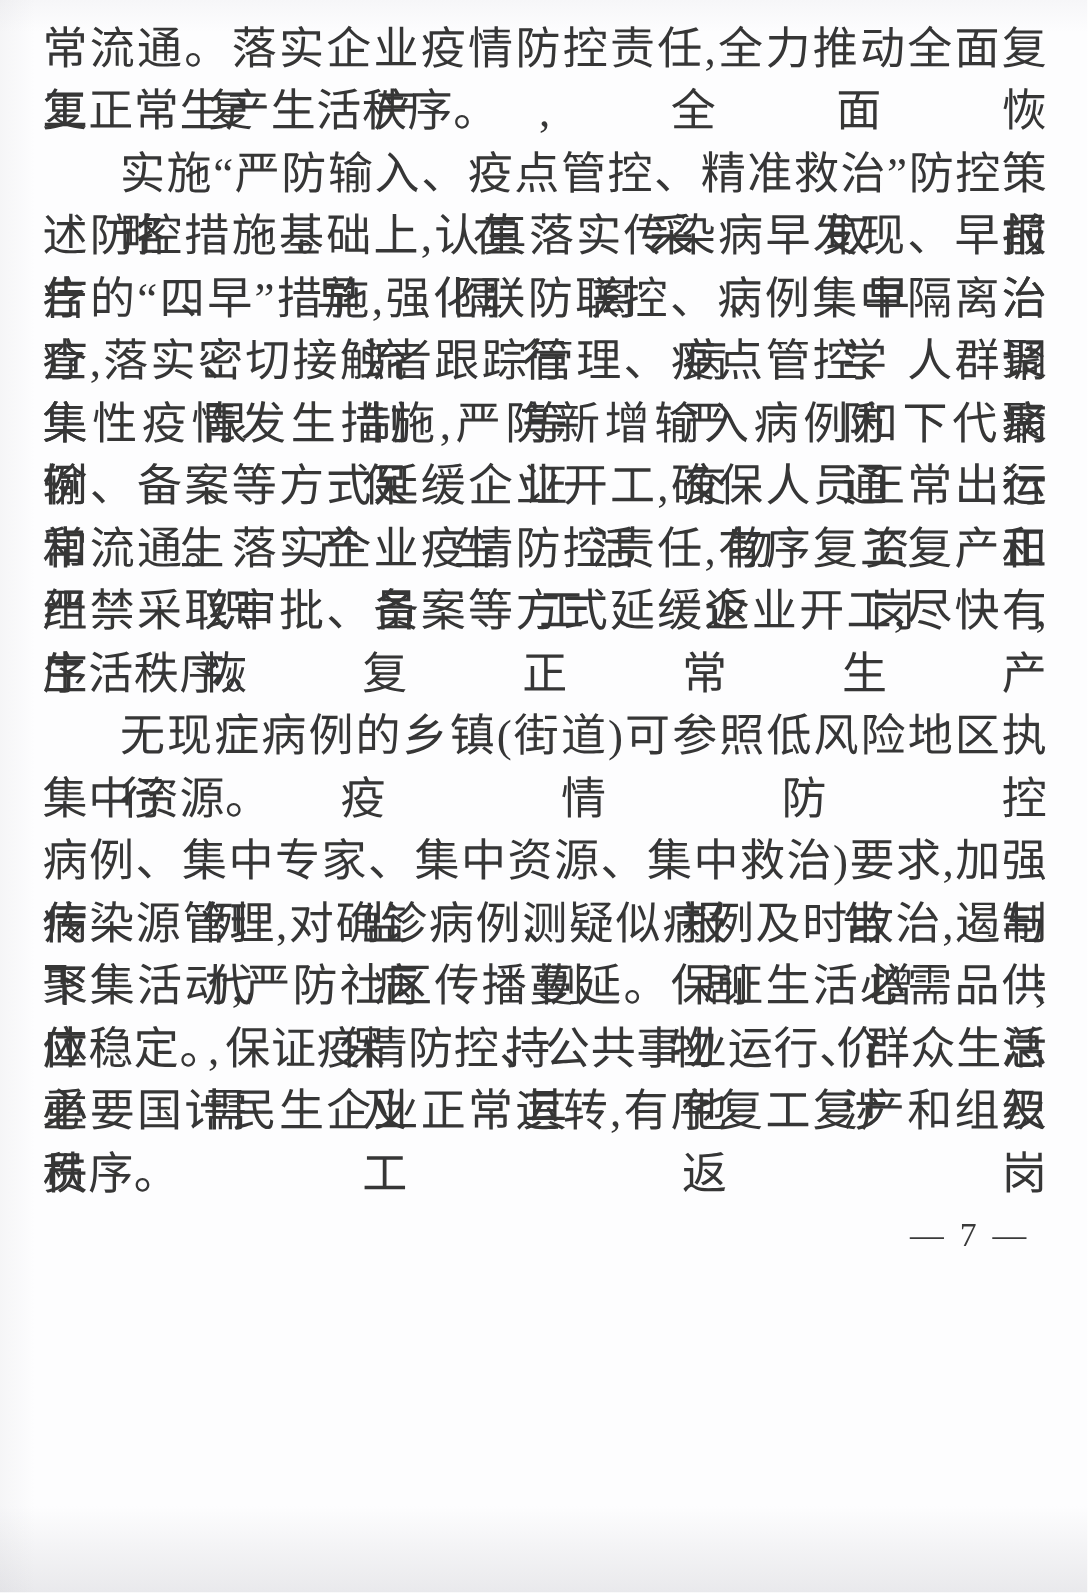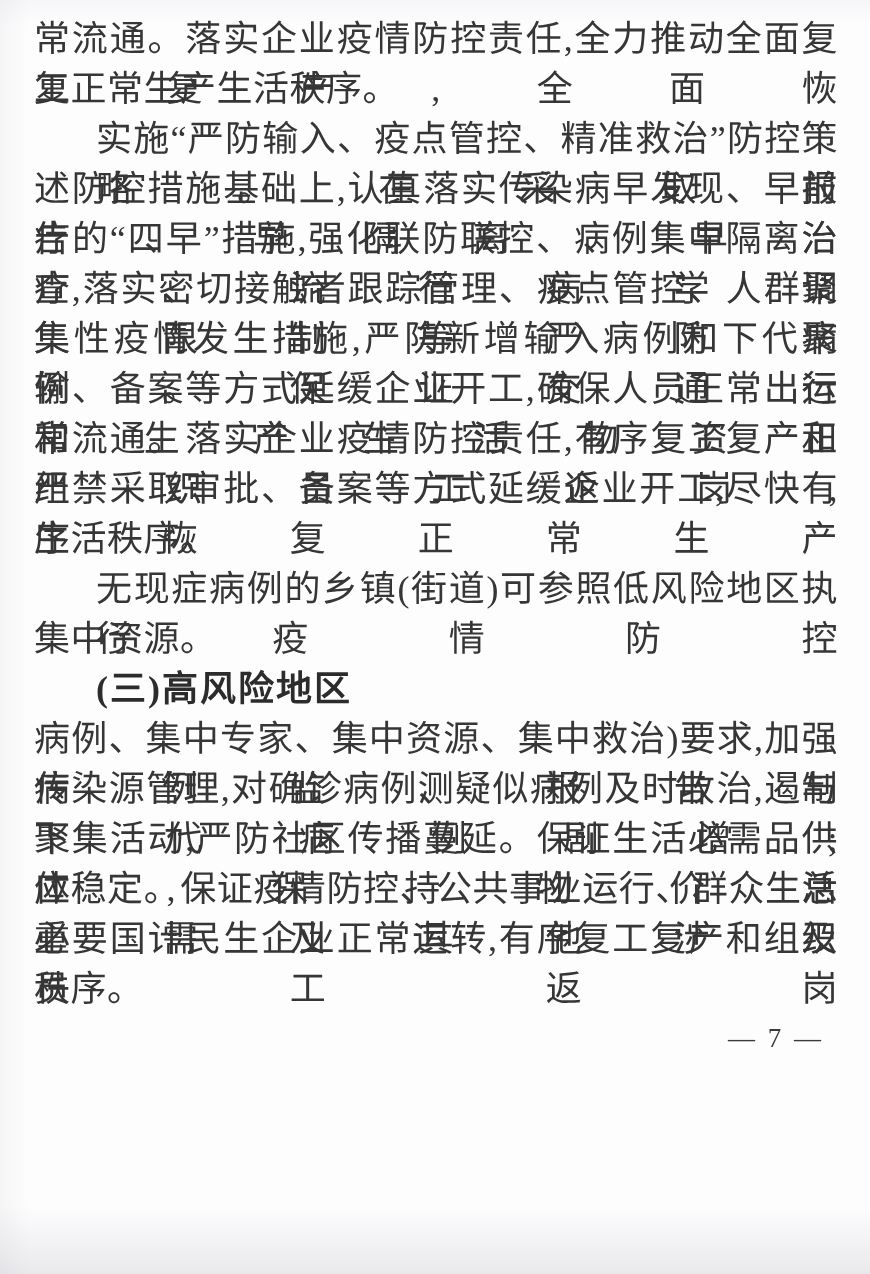--- a/index.html
+++ b/index.html
@@ -68,21 +68,20 @@
       <div class="line justify">述防控措施基础上,认真落实传染病早发现、早报告、早隔离、早治</div>
       <div class="line justify">疗的“四早”措施,强化联防联控、病例集中隔离治疗、流行病学调</div>
       <div class="line justify">查,落实密切接触者跟踪管理、疫点管控、人群聚集限制等严防聚</div>
       <div class="line justify">集性疫情发生措施,严防新增输入病例和下代病例。保证交通运</div>
       <div class="line justify">输、备案等方式延缓企业开工,确保人员正常出行和生产生活物资正</div>
       <div class="line justify">常流通。落实企业疫情防控责任,有序复工复产和组织员工返岗,</div>
       <div class="line justify">严禁采取审批、备案等方式延缓企业开工,尽快有序恢复正常生产</div>
       <div class="line left">生活秩序。</div>
       <div class="line justify indent">无现症病例的乡镇(街道)可参照低风险地区执行疫情防控</div>
       <div class="line left">集中资源。</div>
-      <div class="line heading indent">(三)高风险地区</div>
       <div class="line justify">病例、集中专家、集中资源、集中救治)要求,加强病例监测报告与</div>
       <div class="line justify">传染源管理,对确诊病例、疑似病例及时收治,遏制下代病例剧增;</div>
       <div class="line justify">聚集活动,严防社区传播蔓延。保证生活必需品供应,保持物价总</div>
       <div class="line justify">体稳定。保证疫情防控、公共事业运行、群众生活必需及其他涉及</div>
       <div class="line justify">重要国计民生企业正常运转,有序复工复产和组织员工返岗</div>
       <div class="line left">秩序。</div>
     </div>
   <div class="page-number">— 7 —</div>
 </div>
 

